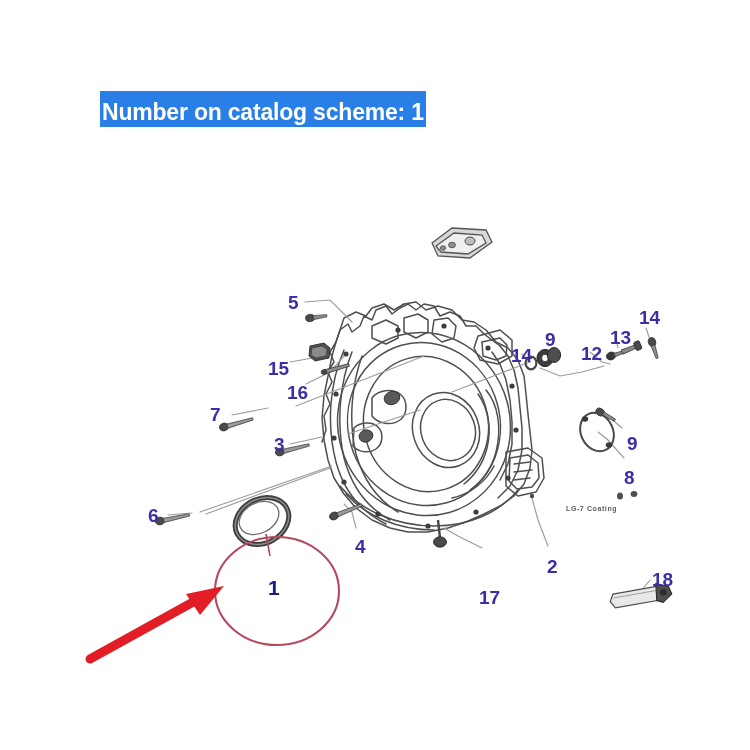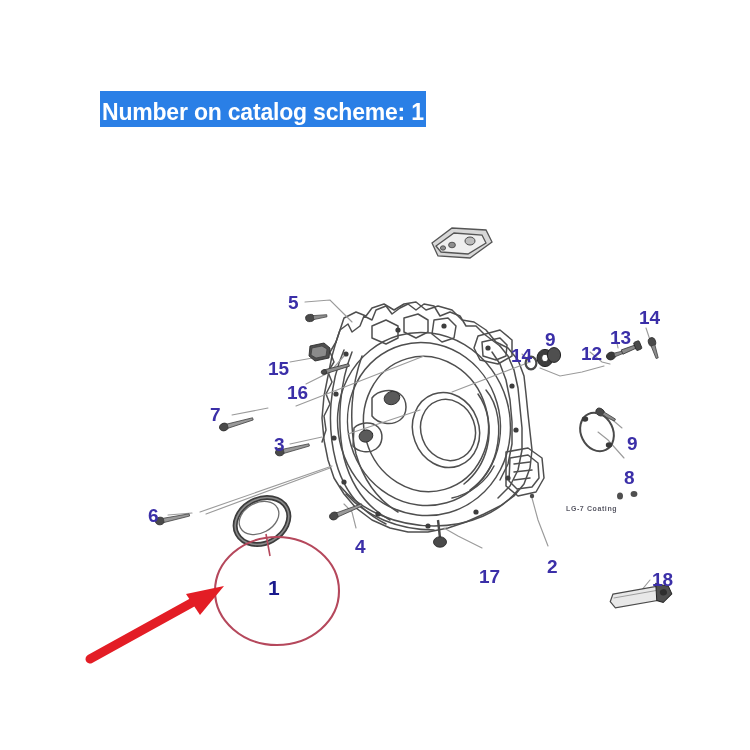--- a/index.html
+++ b/index.html
@@ -336,21 +336,21 @@
   </svg>
 
   <div class="callout" style="left:288px; top:293px;">5</div>
   <div class="callout" style="left:268px; top:359px;">15</div>
   <div class="callout" style="left:287px; top:383px;">16</div>
   <div class="callout" style="left:210px; top:405px;">7</div>
   <div class="callout" style="left:274px; top:435px;">3</div>
   <div class="callout" style="left:148px; top:506px;">6</div>
   <div class="callout highlight-num" style="left:268px; top:577px;">1</div>
   <div class="callout" style="left:355px; top:537px;">4</div>
-  <div class="callout" style="left:479px; top:567px;">17</div>
+  <div class="callout" style="left:479px; top:588px;">17</div>
   <div class="callout" style="left:547px; top:557px;">2</div>
   <div class="callout" style="left:624px; top:468px;">8</div>
   <div class="callout" style="left:627px; top:434px;">9</div>
   <div class="callout" style="left:511px; top:346px;">14</div>
   <div class="callout" style="left:545px; top:330px;">9</div>
   <div class="callout" style="left:581px; top:344px;text-align:center;">12</div>
   <div class="callout" style="left:610px; top:328px;">13</div>
   <div class="callout" style="left:639px; top:308px;">14</div>
   <div class="callout" style="left:652px; top:570px;text-align:right;">18</div>
 

